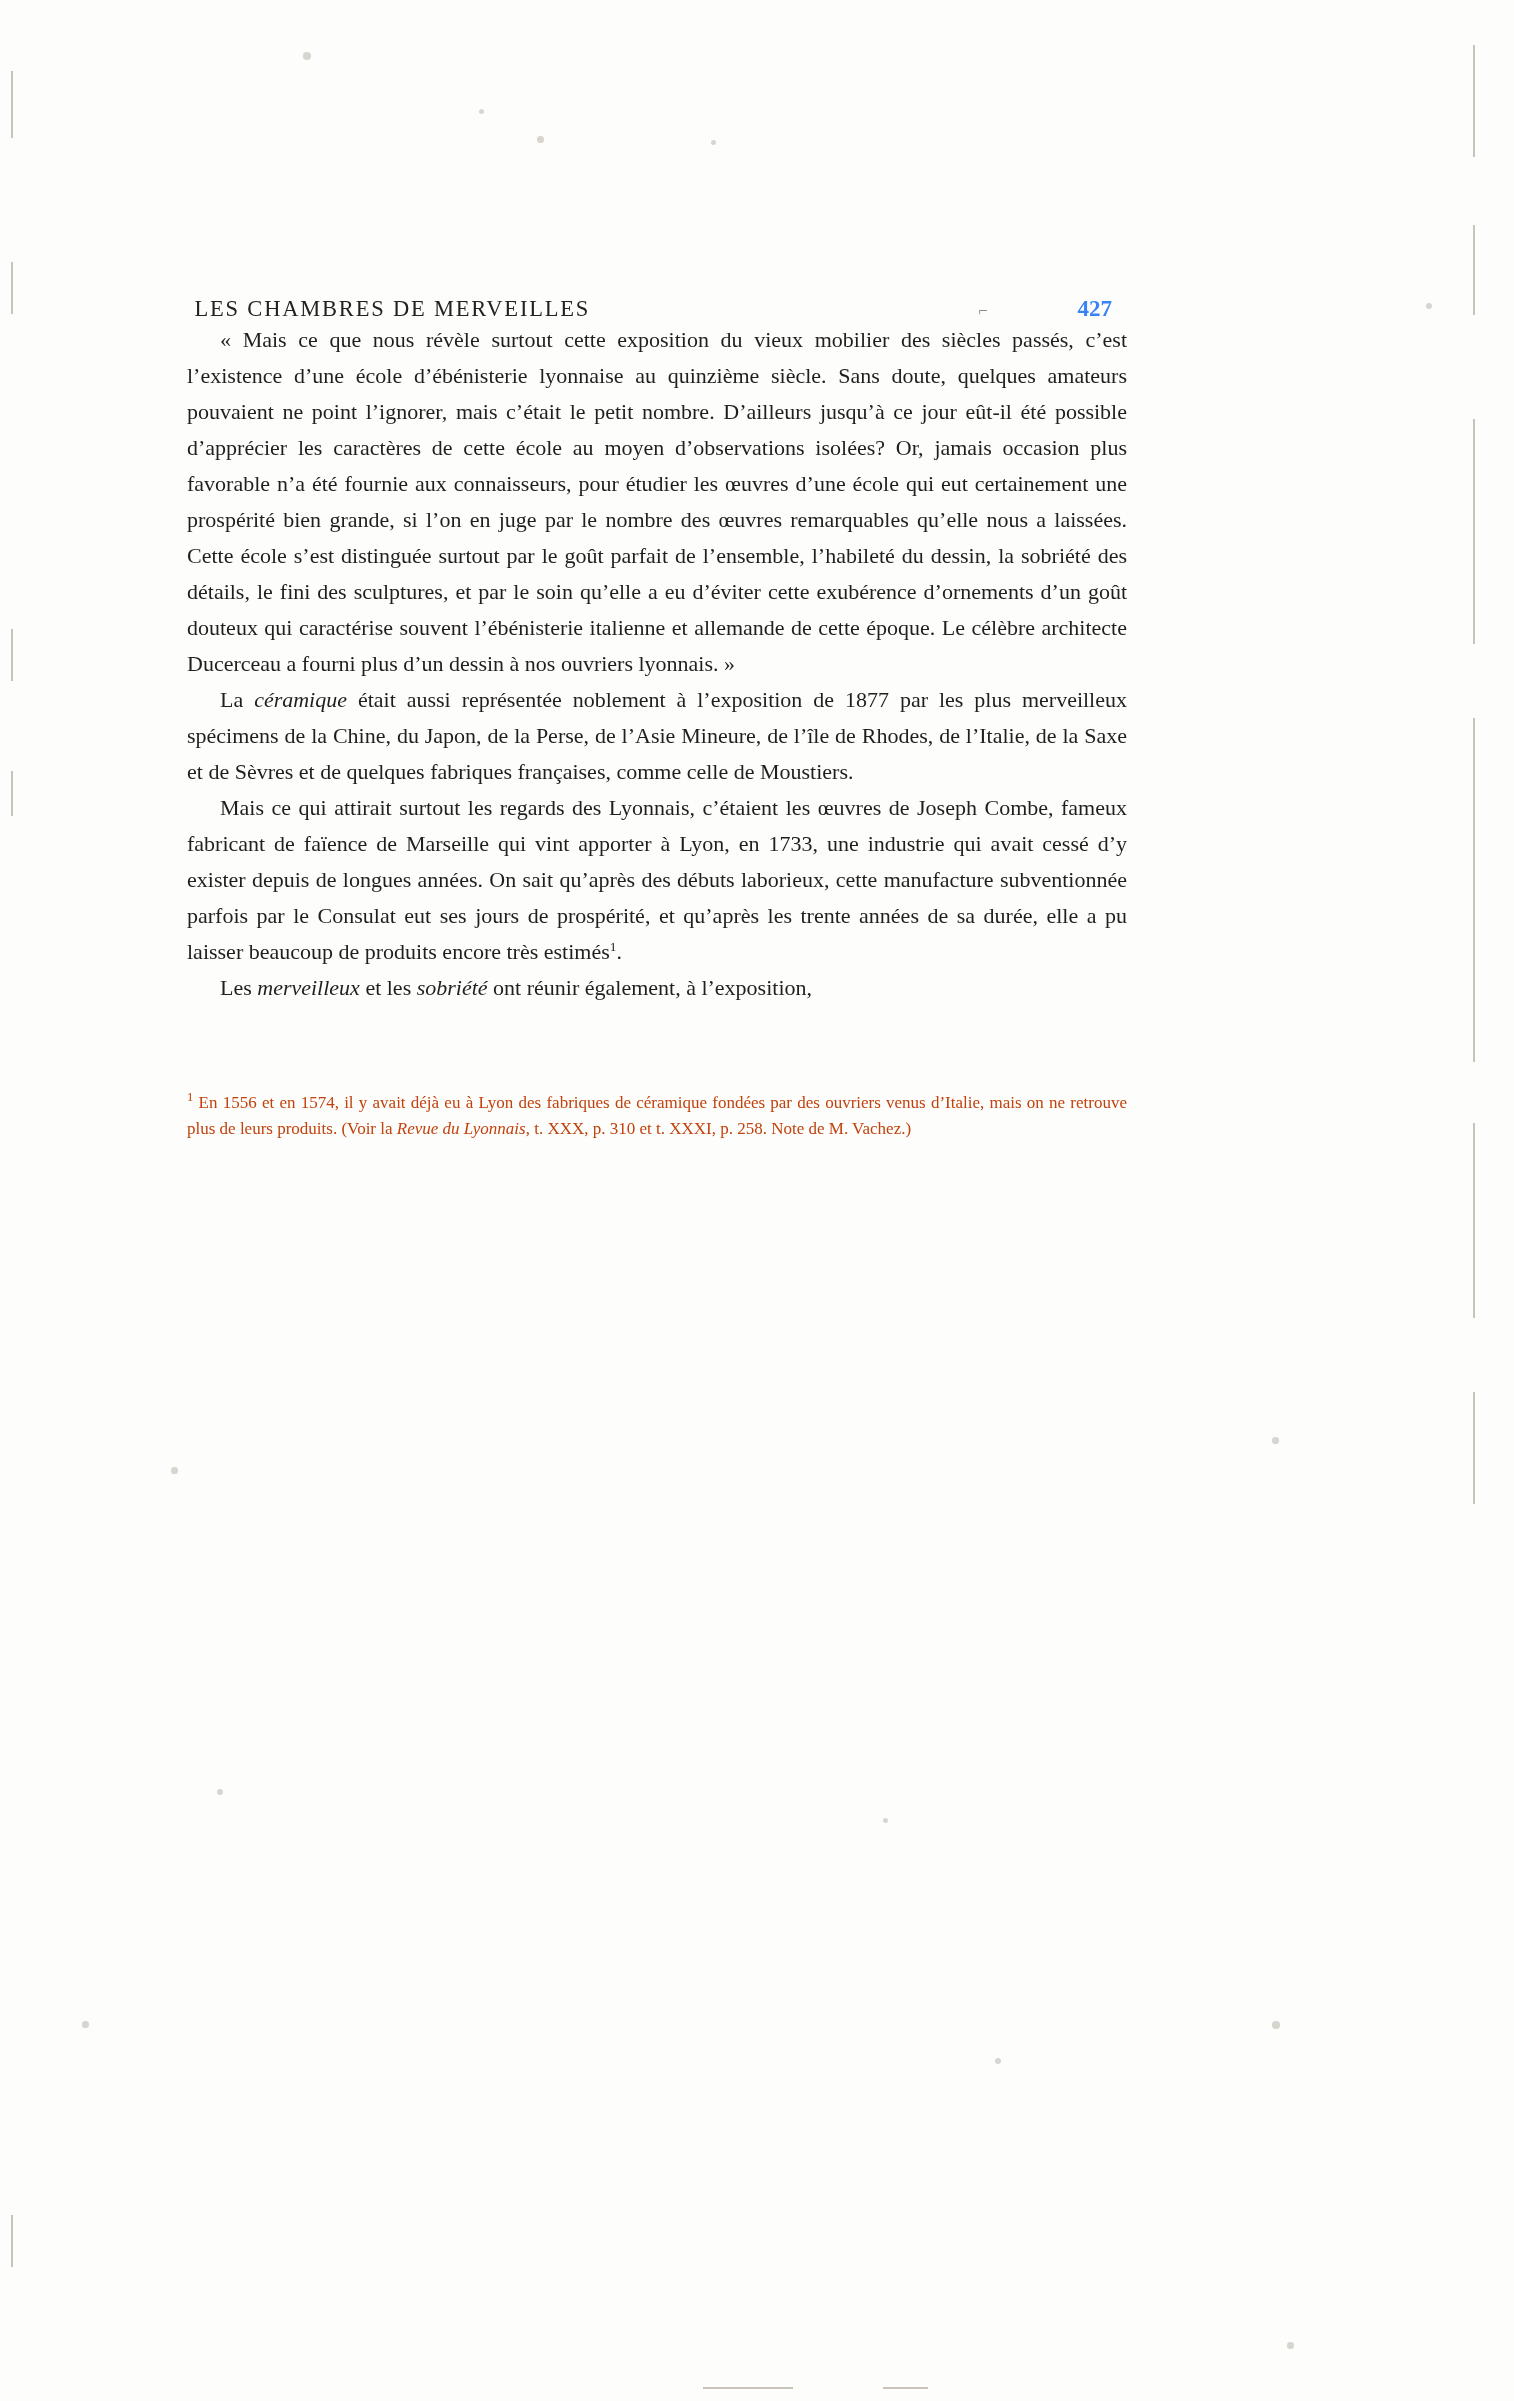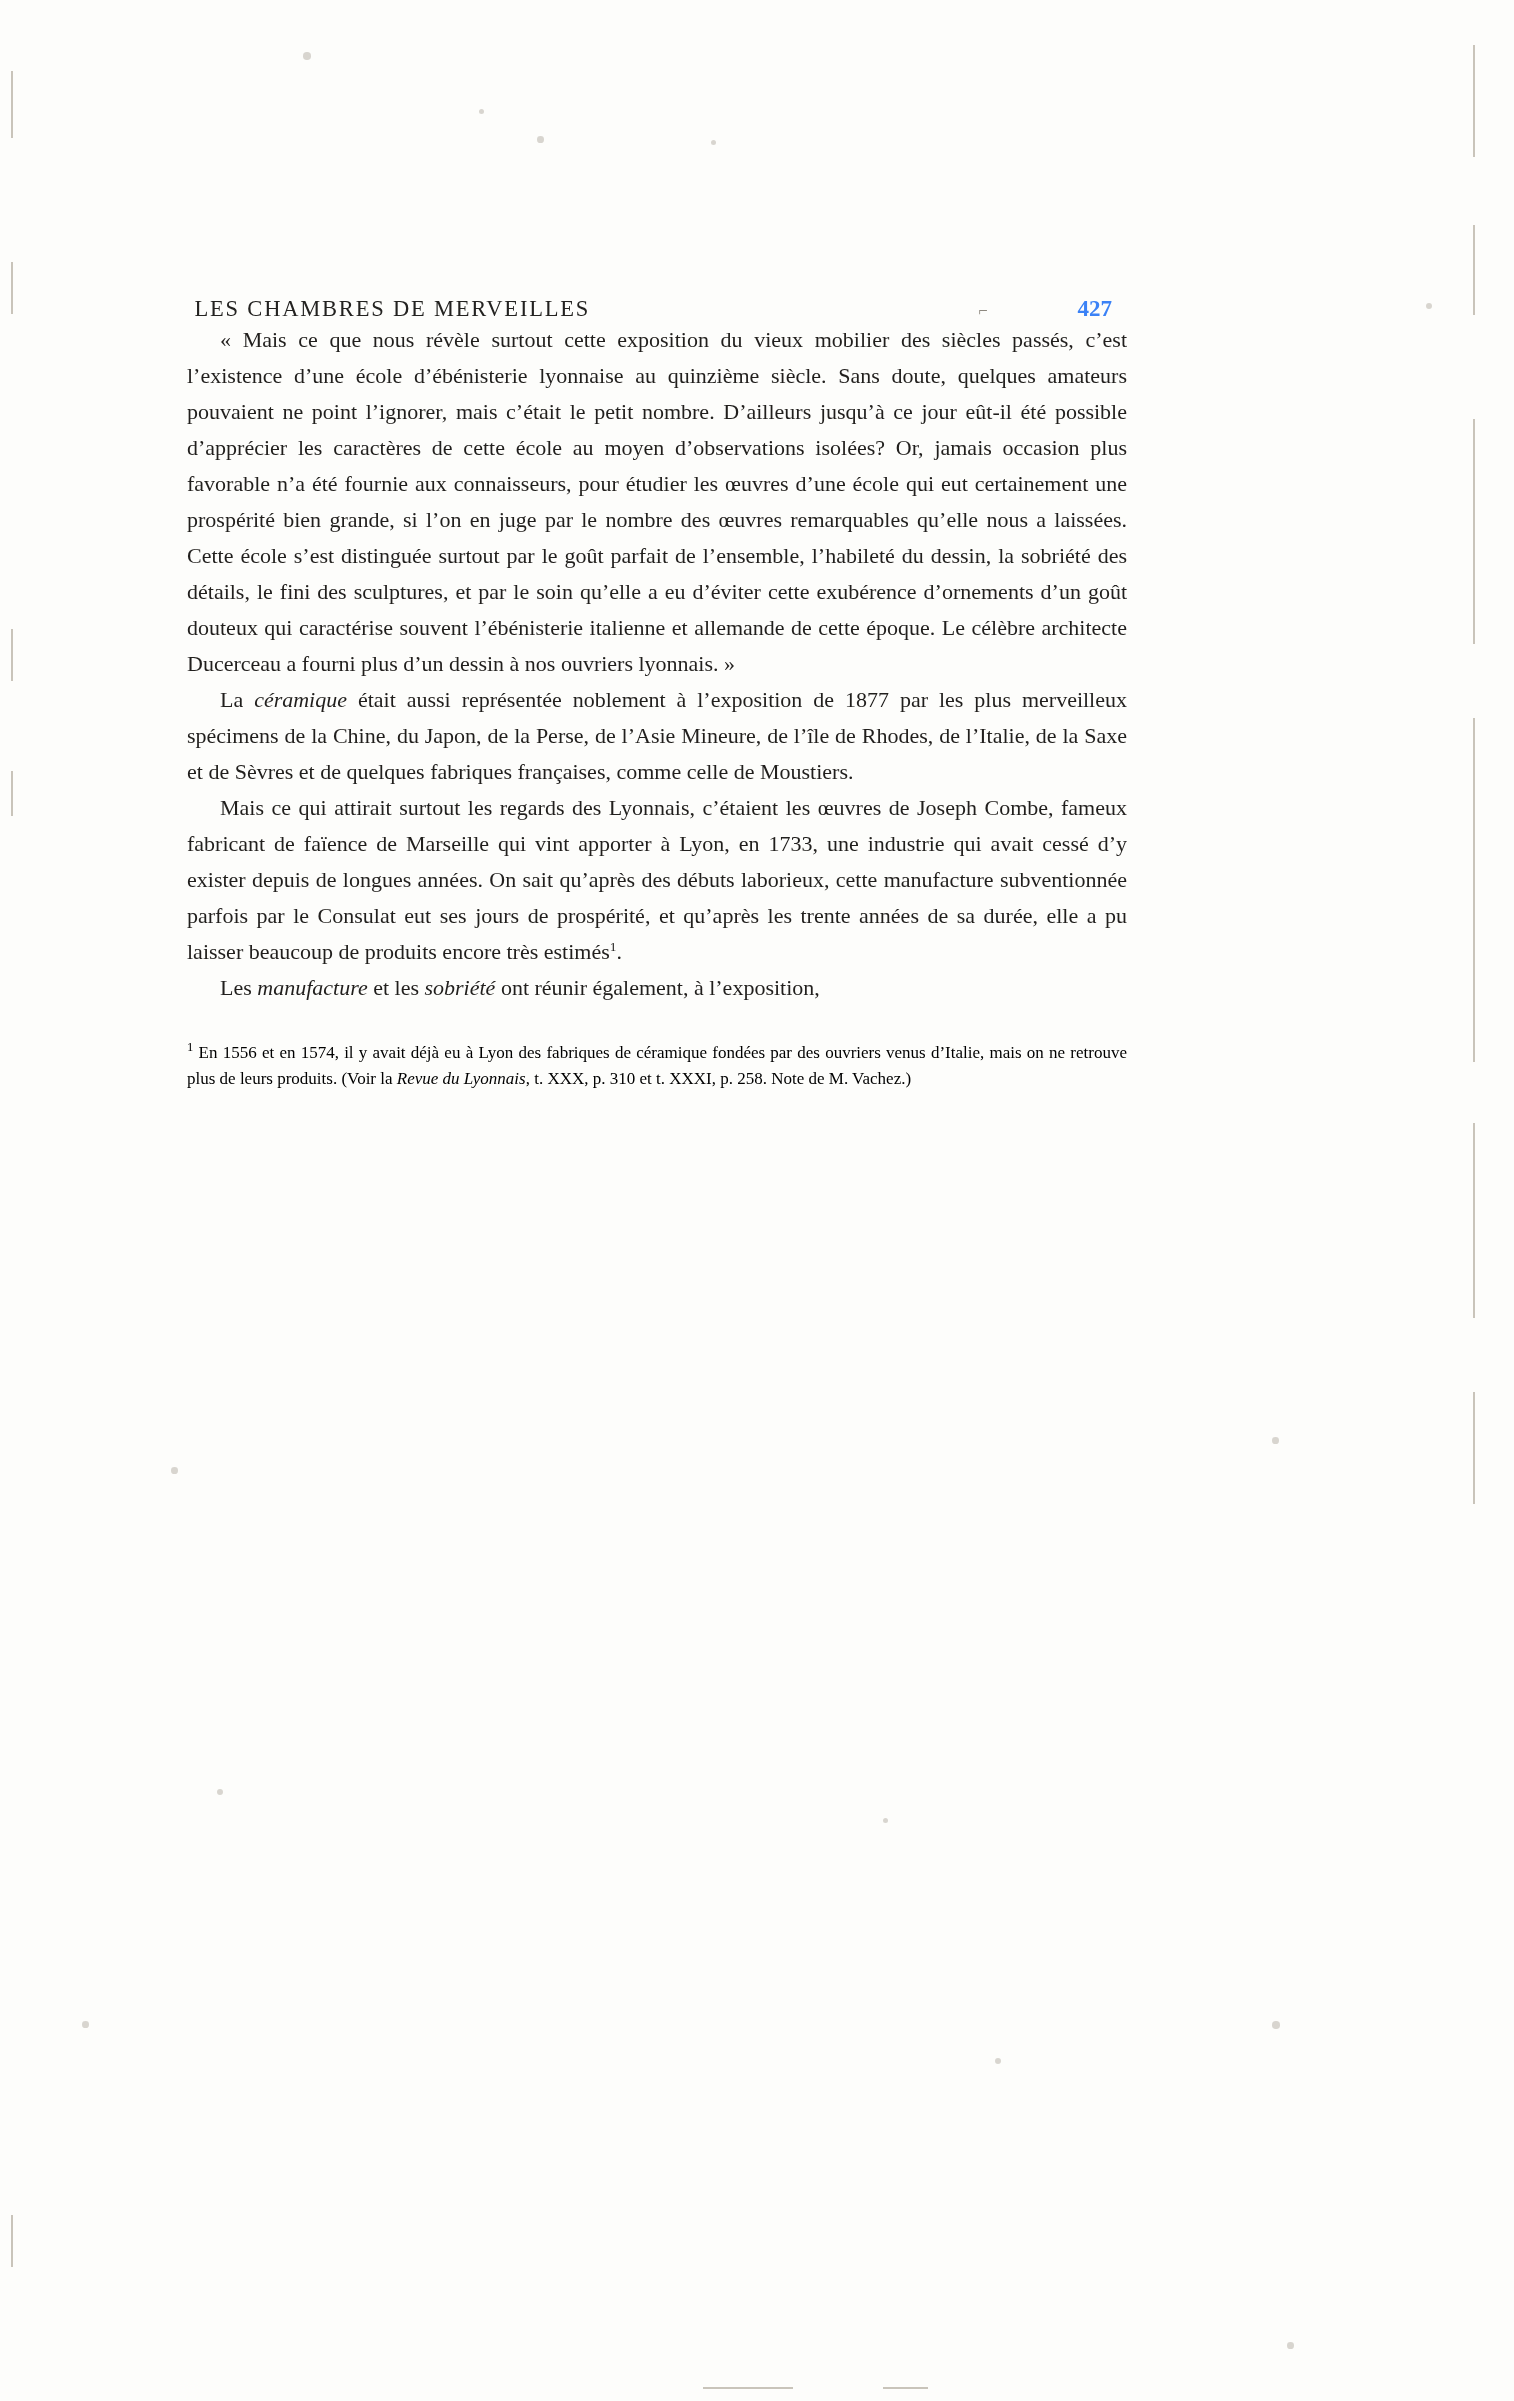--- a/index.html
+++ b/index.html
@@ -81,25 +81,25 @@
     text-indent: 33px;
   }
   .it { font-style: italic; }
   sup.fn {
     font-size: 13.5px;
     vertical-align: super;
     line-height: 0;
   }
 
   .footnote {
-    margin-top: 34px;
+    margin-top: 84px;
     font-size: 17px;
     line-height: 26px;
     text-align: justify;
-    color: #000000;
+    color: #c2410c;
   }
   .footnote .fmark {
     font-size: 12.7px;
     vertical-align: super;
     line-height: 0;
   }
   .footnote .it { font-style: italic; }
 </style>
 </head>
 <body>
@@ -142,19 +142,19 @@
       <span class="folio">427</span>
     </div>
 
 
     <p class="body indent">« Mais ce que nous révèle surtout cette exposition du vieux mobilier des siècles passés, c’est l’existence d’une école d’ébénisterie lyonnaise au quinzième siècle. Sans doute, quelques amateurs pouvaient ne point l’ignorer, mais c’était le petit nombre. D’ailleurs jusqu’à ce jour eût-il été possible d’apprécier les caractères de cette école au moyen d’observations isolées? Or, jamais occasion plus favorable n’a été fournie aux connaisseurs, pour étudier les œuvres d’une école qui eut certainement une prospérité bien grande, si l’on en juge par le nombre des œuvres remarquables qu’elle nous a laissées. Cette école s’est distinguée surtout par le goût parfait de l’ensemble, l’habileté du dessin, la sobriété des détails, le fini des sculptures, et par le soin qu’elle a eu d’éviter cette exubérence d’ornements d’un goût douteux qui caractérise souvent l’ébénisterie italienne et allemande de cette époque. Le célèbre architecte Ducerceau a fourni plus d’un dessin à nos ouvriers lyonnais. »</p>
 
     <p class="body indent"><span>La </span><span class="it">céramique</span><span> était aussi représentée noblement à l’exposition de 1877 par les plus merveilleux spécimens de la Chine, du Japon, de la Perse, de l’Asie Mineure, de l’île de Rhodes, de l’Italie, de la Saxe et de Sèvres et de quelques fabriques françaises, comme celle de Moustiers.</span></p>
 
     <p class="body indent"><span>Mais ce qui attirait surtout les regards des Lyonnais, c’étaient les œuvres de Joseph Combe, fameux fabricant de faïence de Marseille qui vint apporter à Lyon, en 1733, une industrie qui avait cessé d’y exister depuis de longues années. On sait qu’après des débuts laborieux, cette manufacture subventionnée parfois par le Consulat eut ses jours de prospérité, et qu’après les trente années de sa durée, elle a pu laisser beaucoup de produits encore très estimés</span><sup class="fn">1</sup><span>.</span></p>
 
-    <p class="body indent"><span>Les </span><span class="it">manufacture</span><span> et les </span><span class="it">sobriété</span><span> ont réunir également, à l’exposition,</span></p>
+    <p class="body indent"><span>Les </span><span class="it">merveilleux</span><span> et les </span><span class="it">sobriété</span><span> ont réunir également, à l’exposition,</span></p>
 
     <div class="footnote"><span class="fmark">1</span><span> En 1556 et en 1574, il y avait déjà eu à Lyon des fabriques de céramique fondées par des ouvriers venus d’Italie, mais on ne retrouve plus de leurs produits. (Voir la </span><span class="it">Revue du Lyonnais</span><span>, t. XXX, p. 310 et t. XXXI, p. 258. Note de M. Vachez.)</span></div>
 
   </div>
 </div>
 
 
 </body></html>

